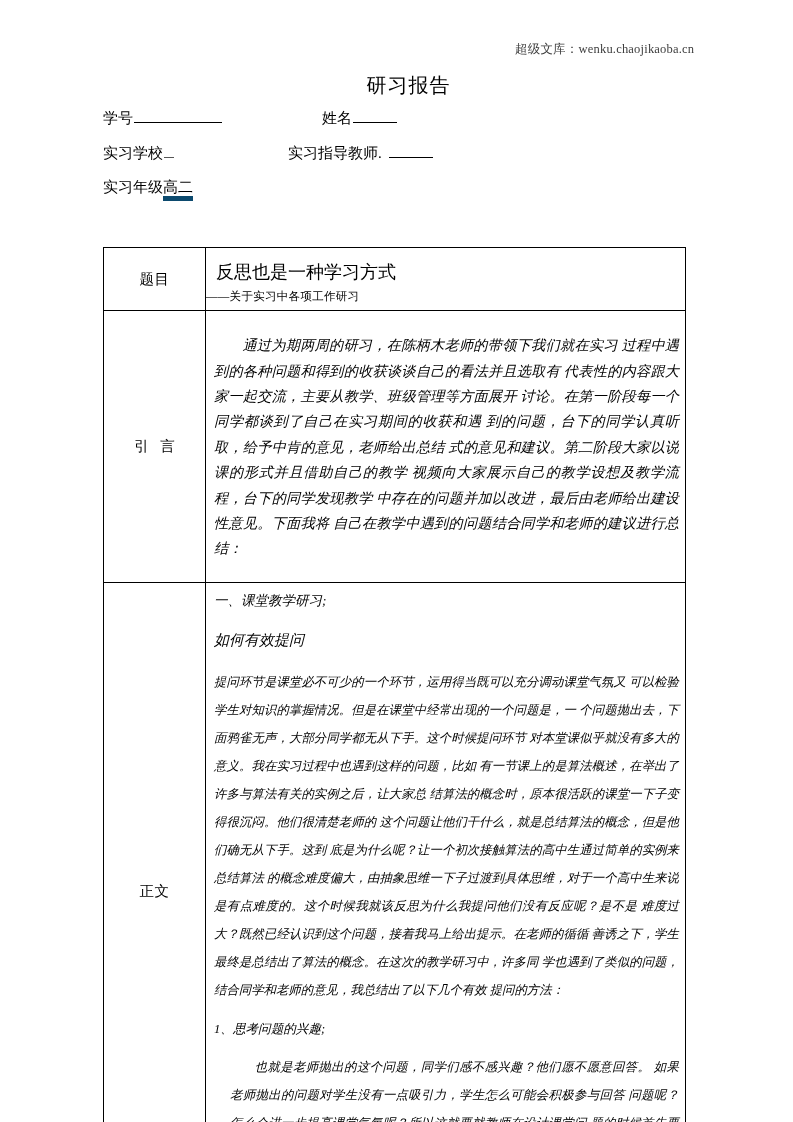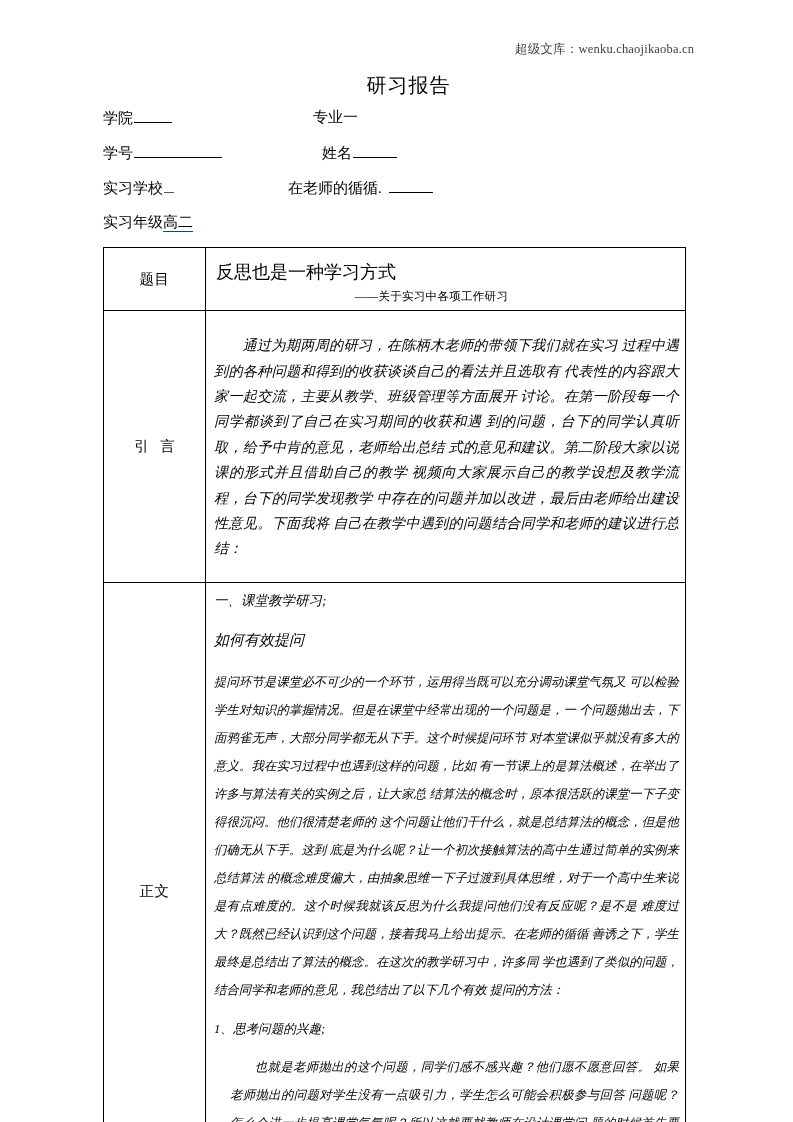--- a/index.html
+++ b/index.html
@@ -69,21 +69,21 @@
     border-bottom: 1px solid #000;
     vertical-align: baseline;
     height: 14px;
     margin-left: 1px;
   }
   .blank-xs { width: 10px; border-bottom: 1px solid #555; }
   .blank-s  { width: 38px; }
   .blank-m  { width: 44px; }
   .blank-l  { width: 88px; }
   .val-underline {
-    border-bottom: 1px solid #0c4a6e;
+    border-bottom: 5px solid #0c4a6e;
     padding-bottom: 1px;
   }
   .gap-space { display: inline-block; width: 6px; }
 
   
   .tbl {
     position: absolute;
     left: 103px;
     top: 247px;
     width: 582px;
@@ -108,21 +108,20 @@
 
   
   .title-cell { height: 62px; vertical-align: top; }
   .work-title {
     font-size: 18px;
     line-height: 1.35;
     padding: 6px 0 0 10px;
   }
   .work-subtitle {
     font-size: 11.5px;
-    text-align: center;
     padding: 4px 28px 0 0;
     letter-spacing: 0.3px;
     font-family: Liberation Serif, serif;
   }
 
   
   .intro-cell { vertical-align: top; }
   .intro-text {
     font-size: 14.2px;
     line-height: 25.4px;
@@ -165,44 +164,36 @@
 <body>
 
 <div class="page">
 
   <div class="site-header">超级文库：wenku.chaojikaoba.cn</div>
 
   <div class="doc-title">研习报告</div>
 
   <div class="meta">
 
-    <div class="meta-row">
-      <span class="meta-field meta-label" style="left:0px;">
-        <span>学院</span><span class="blank blank-s"></span>
-      </span>
-      <span class="meta-field meta-label" style="left:210px;">
-        <span>专业一</span>
-      </span>
-    </div>
 
     <div class="meta-row">
       <span class="meta-field meta-label" style="left:0px;">
         <span>学号</span><span class="blank blank-l"></span>
       </span>
       <span class="meta-field meta-label" style="left:219px;">
         <span>姓名</span><span class="blank blank-m"></span>
       </span>
     </div>
 
     <div class="meta-row">
       <span class="meta-field meta-label" style="left:0px;">
         <span>实习学校</span><span class="blank blank-xs"></span>
       </span>
       <span class="meta-field meta-label" style="left:185px;">
-        <span>在老师的循循.</span><span class="gap-space"></span><span class="blank blank-m"></span>
+        <span>实习指导教师.</span><span class="gap-space"></span><span class="blank blank-m"></span>
       </span>
     </div>
 
     <div class="meta-row">
       <span class="meta-field meta-label" style="left:0px;">
         <span>实习年级</span><span class="val-underline">高二</span>
       </span>
     </div>
 
   </div>

